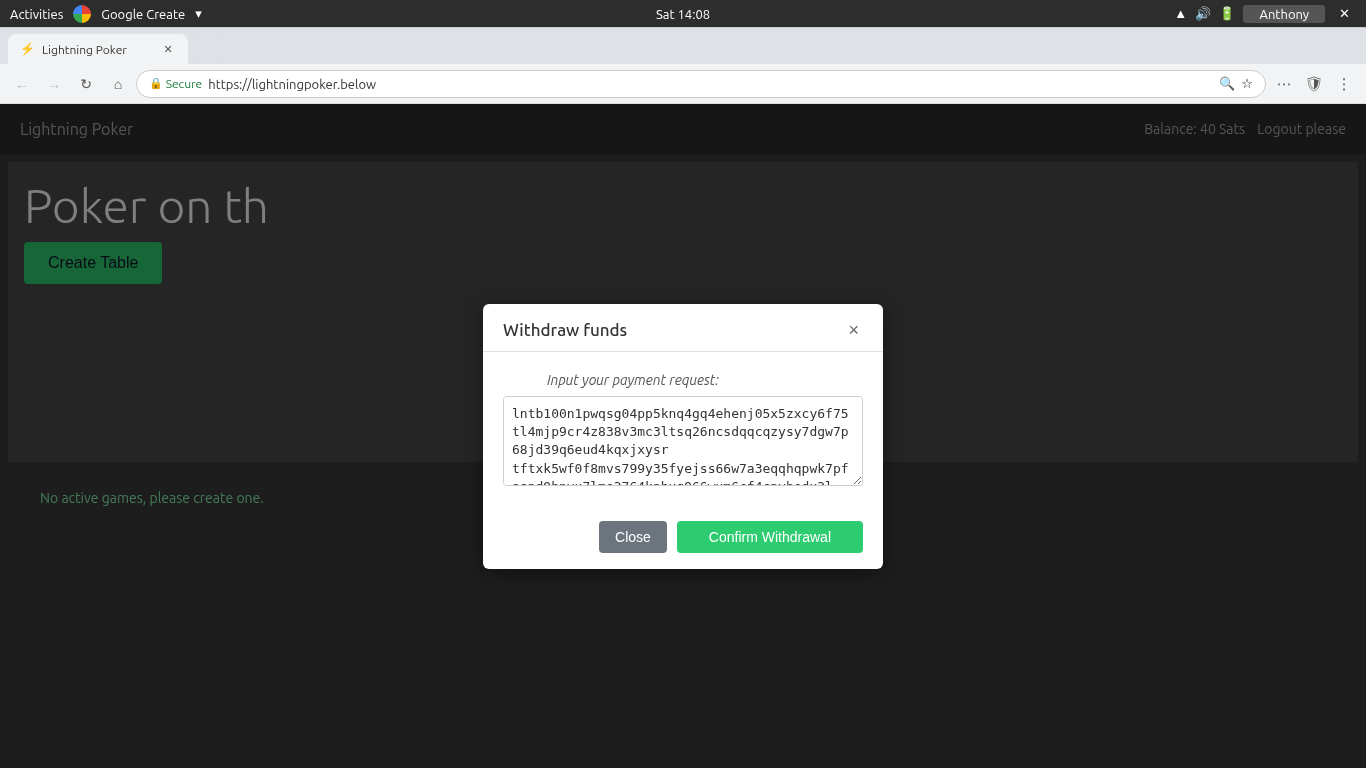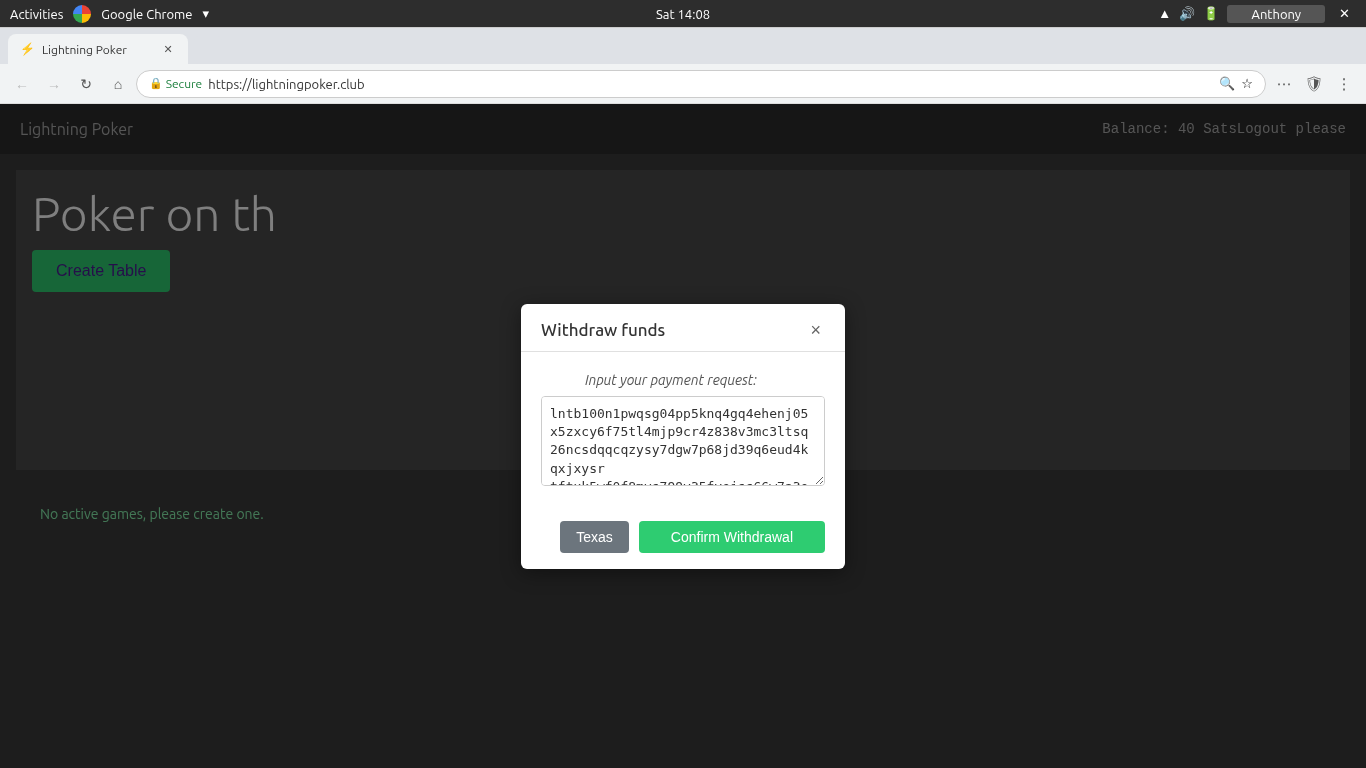--- a/index.html
+++ b/index.html
@@ -107,36 +107,36 @@
     
     .app-header {
       background: #2c2c2c;
       height: 50px;
       display: flex;
       align-items: center;
       padding: 0 20px;
       justify-content: space-between;
     }
     .app-logo { color: #aaa; font-size: 16px; }
-    .app-header-right { display: flex; gap: 0; color: #aaa; font-size: 14px; font-family: Liberation Mono, monospace; }
+    .app-header-right { display: flex; gap: 12px; color: #aaa; font-size: 14px; }
     .header-link { cursor: pointer; color: #aaa; text-decoration: none; }
 
     
     .main-area {
       background: #4a4a4a;
-      margin: 16px;
+      margin: 8px;
       padding: 16px;
       min-height: 300px;
     }
     .hero-title { color: white; font-size: 48px; font-weight: 300; margin-bottom: 10px; }
     .hero-subtitle { color: #ccc; font-size: 16px; margin-bottom: 30px; }
     .join-text { color: #ccc; font-size: 15px; margin-bottom: 20px; }
     .create-table-btn {
       background: #2ecc71;
-      color: #4c1d95;
+      color: #0f172a;
       border: none;
       padding: 12px 24px;
       font-size: 16px;
       border-radius: 4px;
       cursor: pointer;
       font-weight: 500;
     }
 
     .no-games { color: #86efac; font-size: 14px; padding: 20px 40px; }
 
@@ -147,21 +147,21 @@
       background: rgba(0,0,0,0.5);
       display: flex;
       align-items: center;
       justify-content: center;
       z-index: 100;
     }
 
     .modal {
       background: white;
       border-radius: 6px;
-      width: 324px;
+      width: 400px;
       box-shadow: 0 4px 20px rgba(0,0,0,0.4);
     }
     .modal-header {
       padding: 16px 20px 12px;
       border-bottom: 1px solid #e0e0e0;
       display: flex;
       align-items: center;
       justify-content: space-between;
     }
     .modal-title { font-size: 17px; color: #333; font-weight: 500; }
@@ -205,40 +205,40 @@
       padding: 8px 32px;
       border-radius: 4px;
       font-size: 14px;
       cursor: pointer;
       font-weight: 500;
     }
     .sys-icon { color: white; font-size: 13px; }
     .user-badge {
       background: #555;
       color: white;
-      padding: 2px 24px;
+      padding: 2px 16px;
       border-radius: 3px;
       font-size: 13px;
       cursor: pointer;
     }
     .close-btn-os {
       color: white;
       font-size: 13px;
       cursor: pointer;
       padding: 2px 6px;
     }
   </style>
 </head>
 <body>
 
 <div class="os-topbar">
   <div class="os-topbar-left">
     <span class="activities-label">Activities</span>
     <div class="chrome-icon"></div>
-    <span>Google Chrome</span>
+    <span>Google Create</span>
     <span>▾</span>
   </div>
   <div class="os-topbar-center">
     <span>Sat 14:08</span>
   </div>
   <div class="os-topbar-right">
     <span class="sys-icon">▲</span>
     <span class="sys-icon">🔊</span>
     <span class="sys-icon">🔋</span>
     <div class="user-badge">Anthony</div>
@@ -261,21 +261,21 @@
     <button class="nav-btn disabled">←</button>
     <button class="nav-btn disabled">→</button>
     <button class="nav-btn">↻</button>
     <button class="nav-btn">⌂</button>
 
     <div class="address-bar">
       <div class="secure-badge">
         <span class="lock-icon">🔒</span>
         <span>Secure</span>
       </div>
-      <span class="address-text">https://lightningpoker.club</span>
+      <span class="address-text">https://lightningpoker.below</span>
       <div class="address-right">
         <span>🔍</span>
         <span>☆</span>
       </div>
     </div>
 
     <div class="toolbar-right">
       <button class="toolbar-icon-btn">⋯</button>
       <button class="toolbar-icon-btn">🛡</button>
       <button class="toolbar-icon-btn">⋮</button>
@@ -304,18 +304,18 @@
     <div class="modal">
       <div class="modal-header">
         <span class="modal-title">Withdraw funds</span>
         <button class="modal-close">×</button>
       </div>
       <div class="modal-body">
         <div class="modal-label">Input your payment request:</div>
         <textarea class="modal-textarea" style="">lntb100n1pwqsg04pp5knq4gq4ehenj05x5zxcy6f75tl4mjp9cr4z838v3mc3ltsq26ncsdqqcqzysy7dgw7p68jd39q6eud4kqxjxysr tftxk5wf0f8mvs799y35fyejss66w7a3eqqhqpwk7pfaspd9hnvx7lme3764kphuq966wxm6cf4cpyhedx3l</textarea>
       </div>
       <div class="modal-footer">
-        <button class="btn-close">Texas</button>
+        <button class="btn-close">Close</button>
         <button class="btn-confirm">Confirm Withdrawal</button>
       </div>
     </div>
   </div>
 </div>
 
 </body></html>

